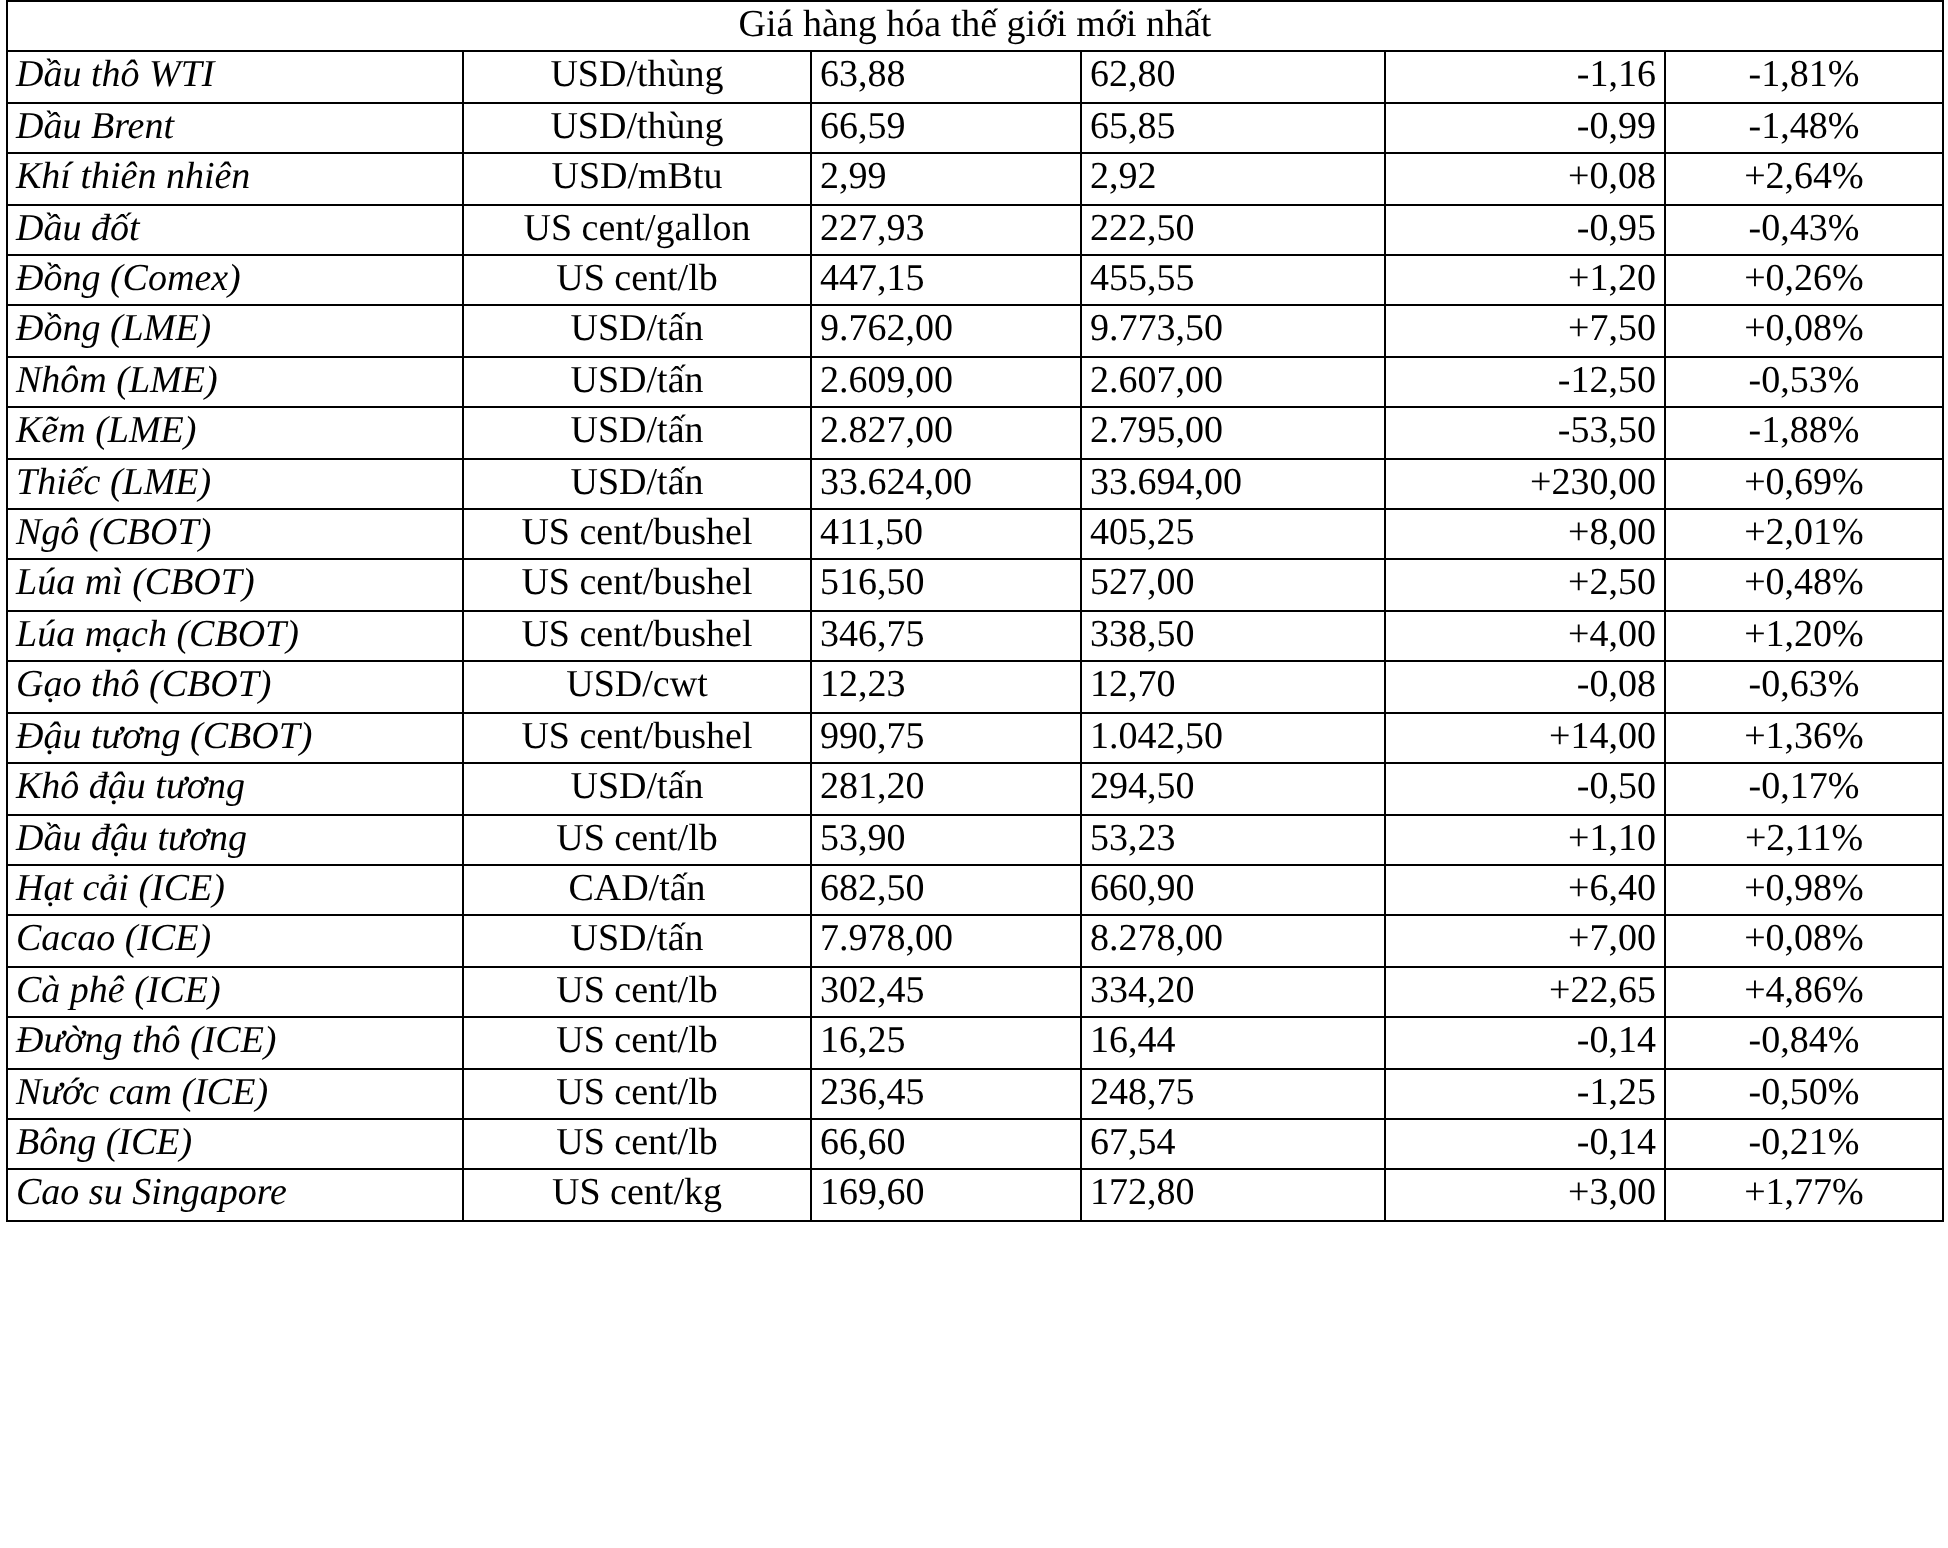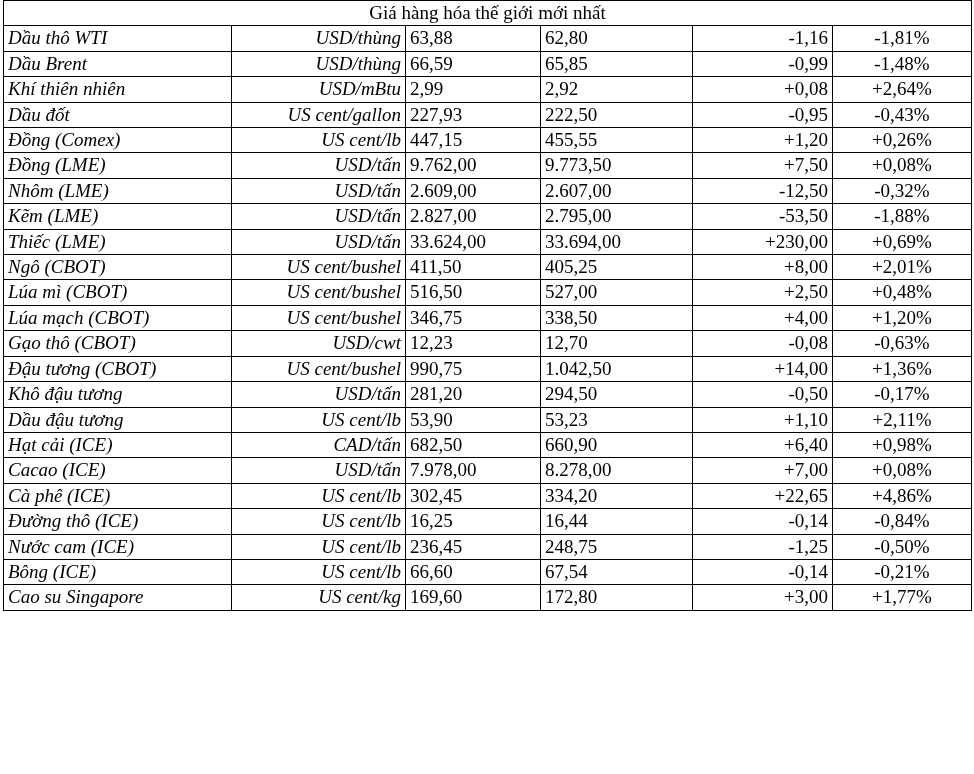--- a/index.html
+++ b/index.html
@@ -49,21 +49,21 @@
     padding-bottom: 3px;
   }
   .col-name  { width: 228px; }
   .col-unit  { width: 174px; }
   .col-p1    { width: 135px; }
   .col-p2    { width: 152px; }
   .col-chg   { width: 140px; }
   .col-pct   { width: 139px; }
 
   td.name { text-align: left; padding-left: 7px; font-style: italic; }
-  td.unit { text-align: right; padding-left: 7px; font-style: italic; }
+  td.unit { text-align: center; padding-left: 7px; }
   td.num  { text-align: left; padding-left: 9px; }
   td.chgnum { text-align: right; }
   td.pctnum { text-align: center; }
 </style>
 </head>
 <body>
 
 <div id="sheet">
   <table class="commodity-table">
     <colgroup>
@@ -127,21 +127,21 @@
           <td class="num">9.773,50</td>
           <td class="chgnum">+7,50</td>
           <td class="pctnum">+0,08%</td>
         </tr>
         <tr>
           <td class="name">Nhôm (LME)</td>
           <td class="unit">USD/tấn</td>
           <td class="num">2.609,00</td>
           <td class="num">2.607,00</td>
           <td class="chgnum">-12,50</td>
-          <td class="pctnum">-0,32%</td>
+          <td class="pctnum">-0,53%</td>
         </tr>
         <tr>
           <td class="name">Kẽm (LME)</td>
           <td class="unit">USD/tấn</td>
           <td class="num">2.827,00</td>
           <td class="num">2.795,00</td>
           <td class="chgnum">-53,50</td>
           <td class="pctnum">-1,88%</td>
         </tr>
         <tr>

